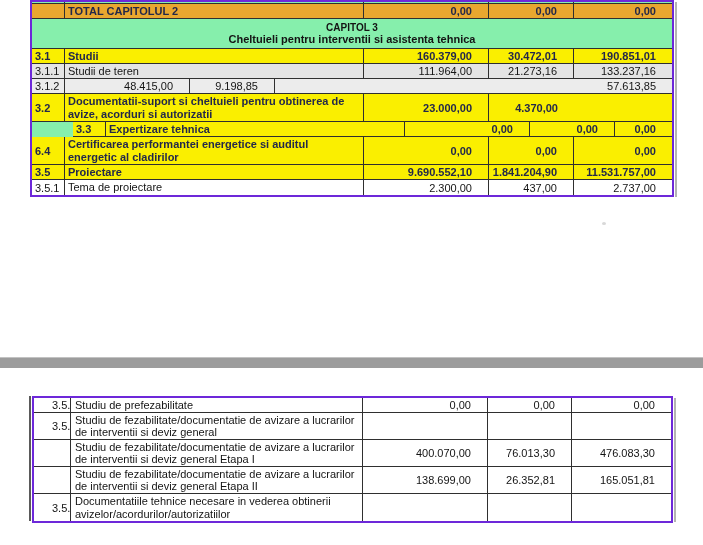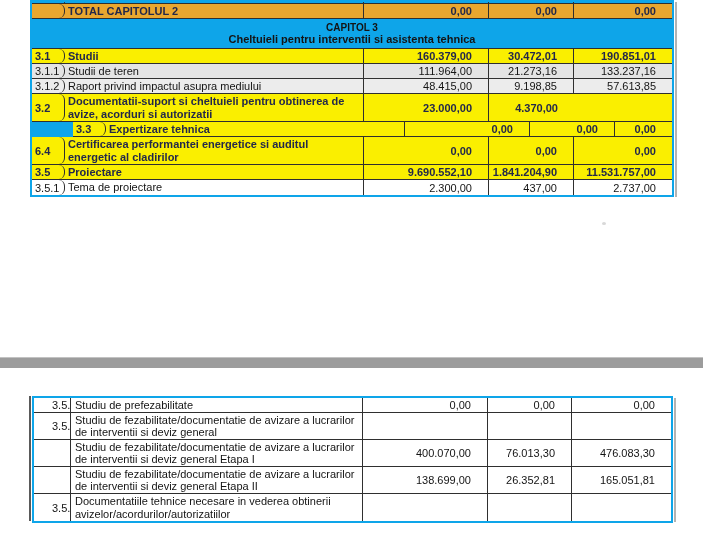--- a/index.html
+++ b/index.html
@@ -3,27 +3,27 @@
 <meta charset="utf-8">
 <style>
   * { margin:0; padding:0; box-sizing:border-box; }
   html,body { background:#ffffff; }
   .page {
     position:relative; width:703px; height:545px; overflow:hidden;
     background:#ffffff; font-family:"Liberation Sans", sans-serif;
     color:#141414; font-size:11px;
   }
   
-  .tbl { position:absolute; border:2px solid #0ea5e9; background:#0ea5e9; }
+  .tbl { position:absolute; border:2px solid #6d28d9; background:#86efac; }
   .r   { display:flex; border-bottom:1.5px solid #2f2f2f; align-items:stretch; }
   .r:last-child { border-bottom:none; }
   .c   { border-right:1.5px solid #2f2f2f; display:flex; align-items:center; overflow:hidden; }
   .c:last-child { border-right:none; }
   
-  .t-num  { width:33px;  padding-left:3px;border-radius:6px; }
+  .t-num  { width:33px;  padding-left:3px; }
   .t-desc { width:299px; padding:1px 3px; line-height:12.5px; }
   .t-v1   { width:125px; }
   .t-v2   { width:85px;  }
   .t-v3   { flex:1; }
   
   .b-num  { width:37px;  padding-left:18px; }
   .b-desc { width:292px; padding:1px 4px; line-height:12.5px; }
   .b-v1   { width:125px; }
   .b-v2   { width:84px;  }
   .b-v3   { flex:1; }
@@ -103,21 +103,20 @@
     <div class="r h15 gray1">
       <div class="c t-num">3.1.1</div>
       <div class="c t-desc">Studii de teren</div>
       <div class="c t-v1 val">111.964,00</div>
       <div class="c t-v2 val">21.273,16</div>
       <div class="c t-v3 val">133.237,16</div>
     </div>
 
     <div class="r h15 gray2">
       <div class="c t-num">3.1.2</div>
-      <div class="c t-desc">Raport privind impactul asupra mediului</div>
       <div class="c t-v1 val">48.415,00</div>
       <div class="c t-v2 val">9.198,85</div>
       <div class="c t-v3 val">57.613,85</div>
     </div>
 
     <div class="r h27 yellow">
       <div class="c t-num">3.2</div>
       <div class="c t-desc">Documentatii-suport si cheltuieli pentru obtinerea de avize, acorduri si autorizatii</div>
       <div class="c t-v1 val">23.000,00</div>
       <div class="c t-v2 val">4.370,00</div>

